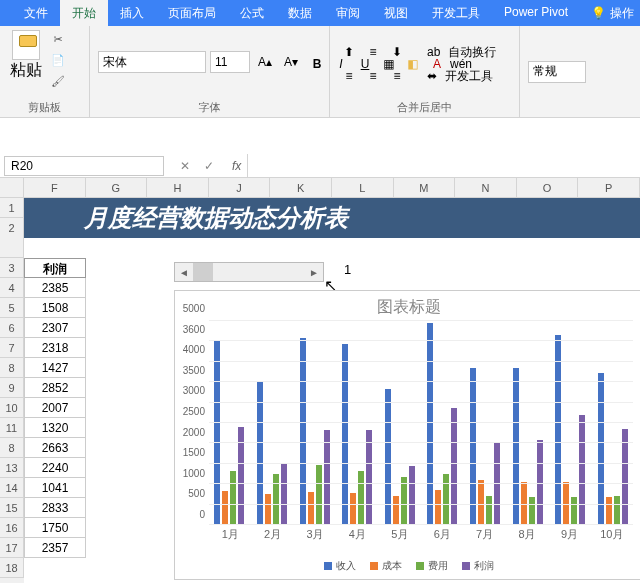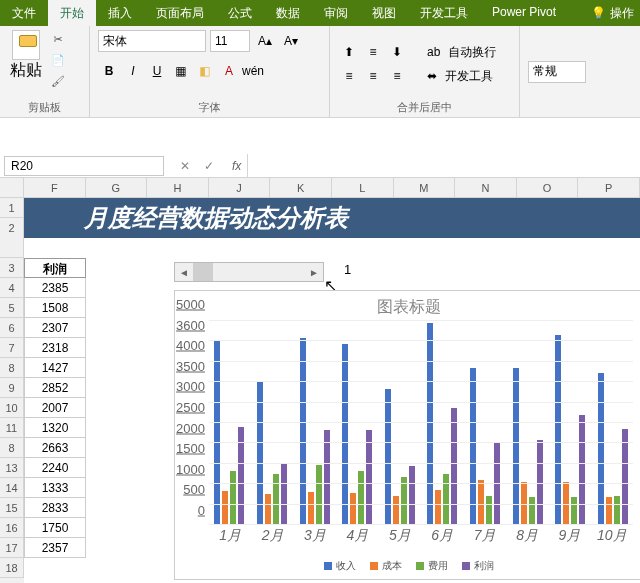--- a/index.html
+++ b/index.html
@@ -1,17 +1,17 @@
 <!DOCTYPE html>
 <html><head>
 <meta charset="utf-8">
 <style>
 * { box-sizing: border-box; margin: 0; padding: 0; }
 body { font-family: "Microsoft YaHei", sans-serif; font-size: 12px; background: #fff; width: 640px; overflow: hidden; }
-.ribbon-tabs { display: flex; background: #4d7c0f; color: #fff; height: 26px; align-items: stretch; }
+.ribbon-tabs { display: flex; background: #3b82f6; color: #fff; height: 26px; align-items: stretch; padding-left: 12px; }
 .ribbon-tabs .tab { padding: 5px 12px; cursor: pointer; font-size: 12px; }
 .ribbon-tabs .tab.active { background: #f3f3f3; color: #217346; }
 .ribbon-tabs .tip { margin-left: auto; display: flex; align-items: center; padding: 0 6px; gap: 4px; }
 .ribbon { background: #f3f3f3; border-bottom: 1px solid #d4d4d4; display: flex; height: 92px; }
 .group { border-right: 1px solid #d4d4d4; padding: 4px 8px 2px; display: flex; flex-direction: column; }
 .group-body { flex: 1; display: flex; align-items: center; gap: 6px; }
 .group-label { text-align: center; font-size: 11px; color: #666; padding-top: 2px; }
 .clip { display: flex; align-items: flex-start; gap: 4px; }
 .paste { display: flex; flex-direction: column; align-items: center; width: 36px; }
 .paste .ic { width: 28px; height: 30px; background: #fff; border: 1px solid #c8c8c8; position: relative; }
@@ -47,23 +47,23 @@
 .scroll-ctrl { position:absolute; left:150px; top:64px; width:150px; height:20px; border:1px solid #bbb; background:#efefef; display:flex; align-items:center; }
 .scroll-ctrl .arr { width:18px; text-align:center; color:#666; cursor:pointer; font-size:10px; }
 .scroll-ctrl .track { flex:1; height:100%; position:relative; }
 .scroll-ctrl .thumb { position:absolute; left:0; top:0; width:20px; height:100%; background:#cfcfcf; }
 .scroll-val { position:absolute; left:320px; top:64px; font-size:13px; }
 .cursor { position:absolute; left:300px; top:78px; font-size:16px; }
 .chart { position:absolute; left:150px; top:92px; width:470px; height:290px; border:1px solid #ccc; background:#fff; }
 .chart-title { text-align:center; font-size:16px; color:#888; padding:6px 0; font-family: SimSun, serif; }
 .plot { position:absolute; left:34px; top:30px; right:10px; bottom:54px; }
 .yaxis { position:absolute; left:0; top:30px; bottom:54px; width:32px; }
-.ytick { position:absolute; right:2px; font-size:13px; color:#666; transform:translateY(-50%);text-decoration:underline; }
+.ytick { position:absolute; right:2px; font-size:10px; color:#666; transform:translateY(-50%); }
 .xaxis { position:absolute; left:34px; right:10px; bottom:38px; height:14px; display:flex; }
-.xt { flex:1; text-align:center; font-size:14px; color:#666;font-style:italic; }
+.xt { flex:1; text-align:center; font-size:11px; color:#666; }
 .legend { position:absolute; bottom:6px; left:0; right:0; display:flex; justify-content:center; gap:14px; font-size:10px; color:#555; }
 .lg { display:flex; align-items:center; gap:4px; }
 .sw { width:8px; height:8px; }
 .bars { position:absolute; inset:0; }
 .bgrp { position:absolute; bottom:0; display:flex; align-items:flex-end; gap:2px; }
 .bar { width:6px; }
 .gridline { position:absolute; left:0; right:0; border-top:1px solid #eee; }
 </style>
 </head>
 <body>
@@ -94,21 +94,21 @@
       </div>
       <div class="mini-col">
         <div class="mini-btn">✂</div>
         <div class="mini-btn">📄</div>
         <div class="mini-btn">🖌</div>
       </div>
     </div>
     <div class="group-label">剪贴板</div>
   </div>
   <div class="group" style="width:240px">
-    <div class="group-body" style="flex-direction:column;align-items:stretch;gap:4px">
+    <div class="group-body" style="align-items:stretch;gap:4px">
       <div class="font-row">
         <input class="fsel name" value="宋体" style="">
         <input class="fsel size" value="11" style="">
         <button class="sqbtn">A▴</button>
         <button class="sqbtn">A▾</button>
       </div>
       <div class="row2">
         <button class="sqbtn">
             <b>B</b>
           </button>
@@ -209,21 +209,21 @@
           <div class="cell">2385</div>
           <div class="cell">1508</div>
           <div class="cell">2307</div>
           <div class="cell">2318</div>
           <div class="cell">1427</div>
           <div class="cell">2852</div>
           <div class="cell">2007</div>
           <div class="cell">1320</div>
           <div class="cell">2663</div>
           <div class="cell">2240</div>
-          <div class="cell">1333</div>
+          <div class="cell">1041</div>
           <div class="cell">2833</div>
           <div class="cell">1750</div>
           <div class="cell">2357</div>
         </div>
       <div class="scroll-ctrl">
         <div class="arr">◄</div>
         <div class="track">
             <div class="thumb"></div>
           </div>
         <div class="arr">►</div>

